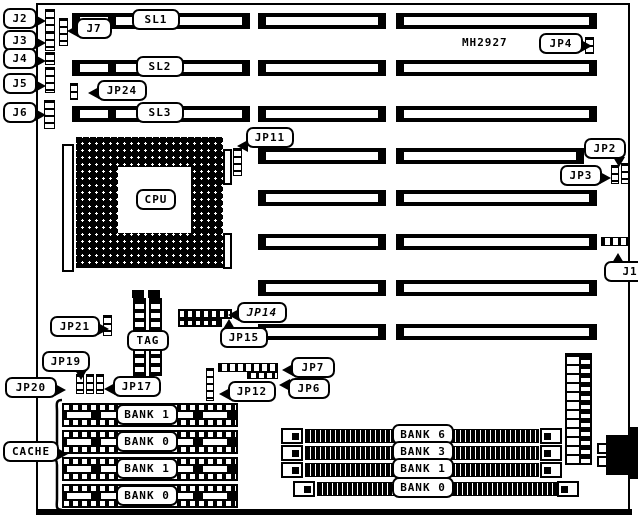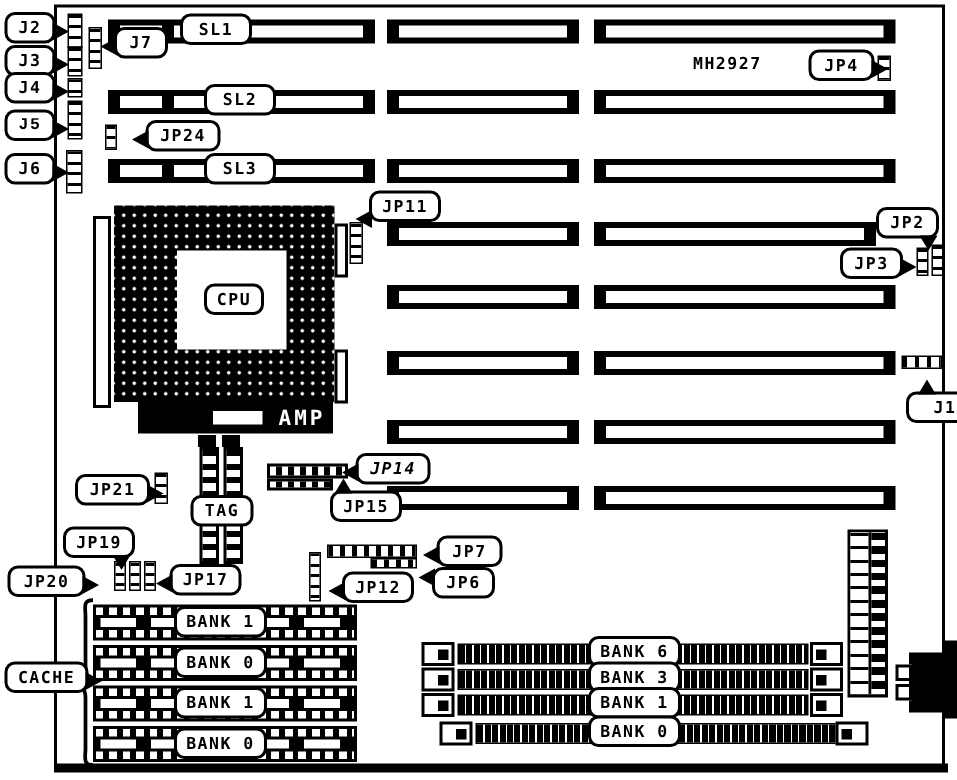--- a/index.html
+++ b/index.html
@@ -73,24 +73,20 @@
 
 <div id="stage">
   <div id="board"></div>
   <div id="board-bottom"></div>
 
   <div class="whitebox" style="left:62px;top:144px;width:12px;height:128px;"></div>
   <div class="cpusock"></div>
   <div class="cpuinner"></div>
   <div class="whitebox" style="left:223px;top:149px;width:9px;height:36px;"></div>
   <div class="whitebox" style="left:223px;top:233px;width:9px;height:36px;"></div>
-  <div class="ampbar">
-    <span class="ampwin"></span>
-    <span class="amptxt">AMP</span>
-  </div>
   <div class="blackbox" style="left:132px;top:290px;width:12px;height:8px;"></div>
   <div class="blackbox" style="left:148px;top:290px;width:12px;height:8px;"></div>
 
   <div class="vj ladder" style="left:133px;top:298px;width:13px;height:78px;"></div>
   <div class="vj ladder" style="left:149px;top:298px;width:13px;height:78px;"></div>
 
   <svg class="bracesvg" width="16" height="114">
     <path d="M14 2 C7 2 9 7 9 13 L9 47 C9 53 6 55 1 57 C6 59 9 61 9 67 L9 101 C9 107 7 112 14 112" fill="none" stroke="#000" stroke-width="2.5"></path>
   </svg>
 
@@ -241,21 +237,21 @@
         <div class="tail t-right" style="top: 5px;"></div>
       </div>
       <div class="callout" style="left: 3px; top: 30px; width: 34px;">
         <span>J3</span>
         <div class="tail t-right" style="top: 5px;"></div>
       </div>
       <div class="callout" style="left: 3px; top: 48px; width: 34px;">
         <span>J4</span>
         <div class="tail t-right" style="top: 5px;"></div>
       </div>
-      <div class="callout" style="left: 3px; top: 73px; width: 34px; font-family: Liberation Mono, monospace;">
+      <div class="callout" style="left: 3px; top: 73px; width: 34px;">
         <span>J5</span>
         <div class="tail t-right" style="top: 5px;"></div>
       </div>
       <div class="callout" style="left: 3px; top: 102px; width: 34px;">
         <span>J6</span>
         <div class="tail t-right" style="top: 5px;"></div>
       </div>
       <div class="callout" style="left: 76px; top: 18px; width: 36px;">
         <span>J7</span>
         <div class="tail t-left" style="top: 5px;"></div>
@@ -323,21 +319,21 @@
       <div class="callout" style="left: 3px; top: 441px; width: 56px;">
         <span>CACHE</span>
         <div class="tail t-right" style="top: 5px;"></div>
       </div>
       <div class="callout" style="left: 136px; top: 189px; width: 40px;">
         <span>CPU</span>
       </div>
       <div class="callout" style="left: 127px; top: 330px; width: 42px;">
         <span>TAG</span>
       </div>
-      <div class="callout" style="left: 120px; top: 9px; width: 48px;">
+      <div class="callout" style="left: 132px; top: 9px; width: 48px;">
         <span>SL1</span>
       </div>
       <div class="callout" style="left: 136px; top: 56px; width: 48px;">
         <span>SL2</span>
       </div>
       <div class="callout" style="left: 136px; top: 102px; width: 48px;">
         <span>SL3</span>
       </div>
       <div class="callout" style="left: 116px; top: 404px; width: 62px;">
         <span>BANK 1</span>

